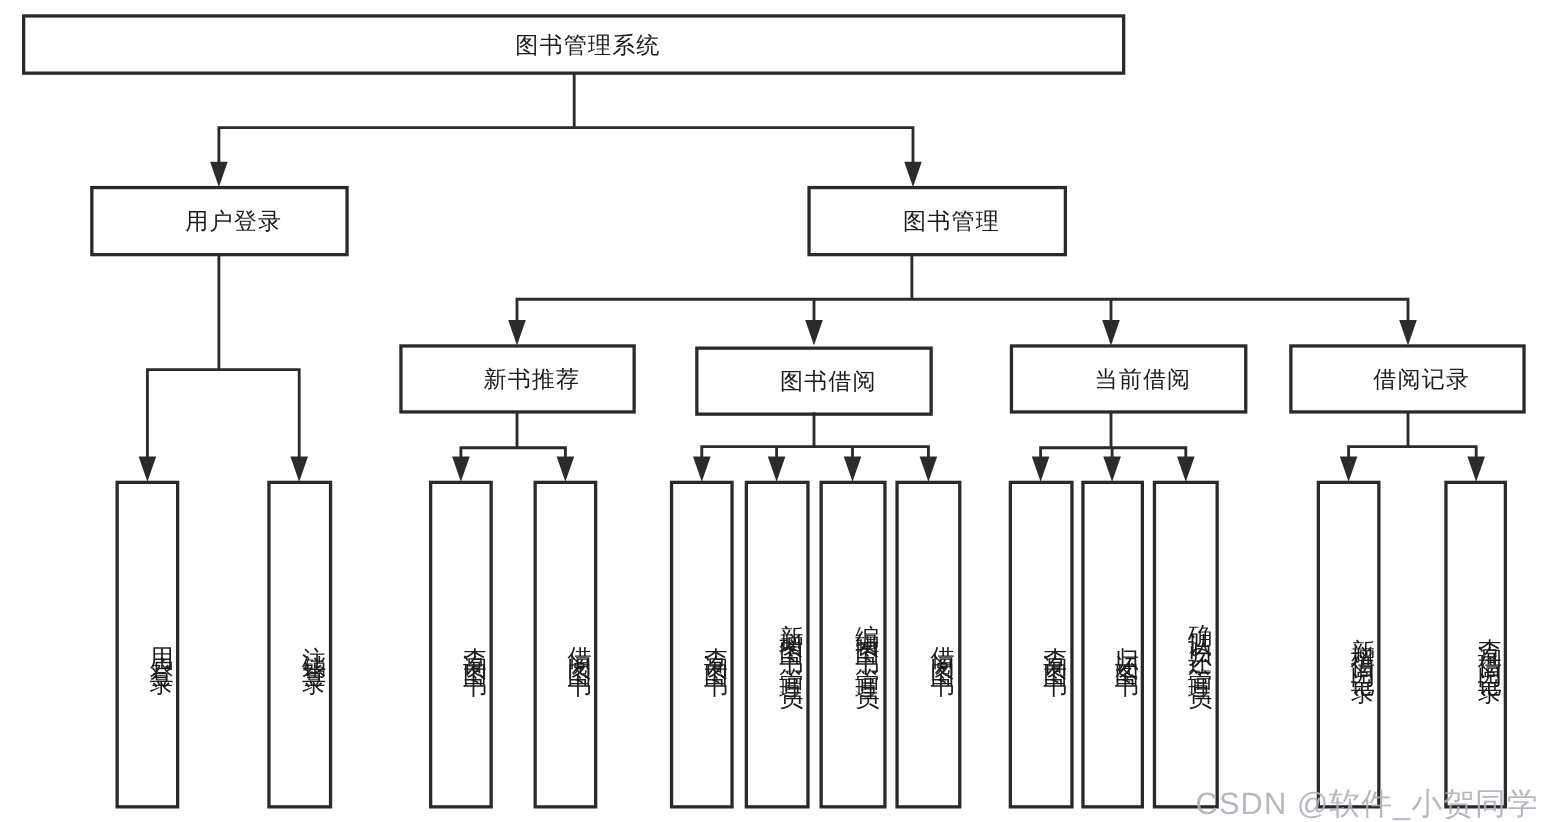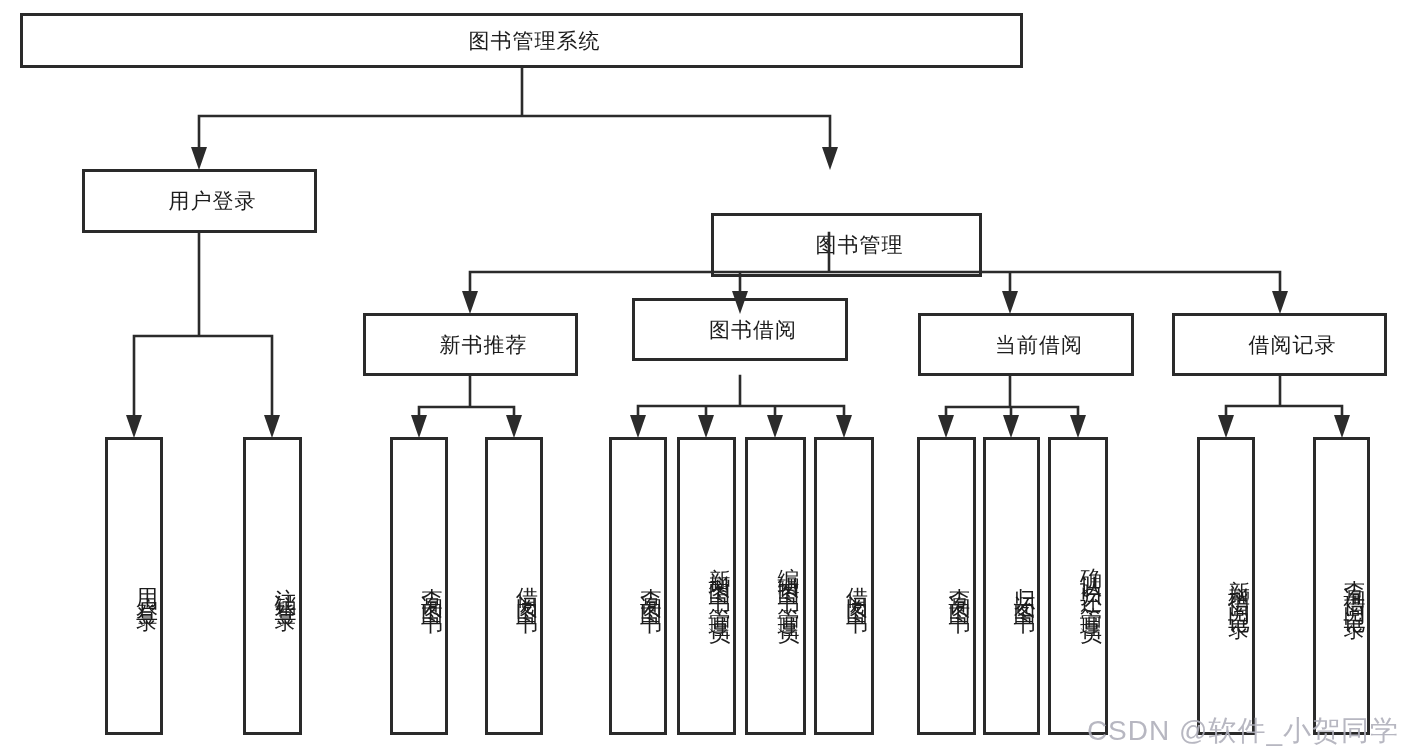--- a/index.html
+++ b/index.html
@@ -47,24 +47,24 @@
   }
 </style>
 </head>
 <body>
 
 <div id="canvas">
 
   <div class="box h-box" style="left:20px; top:13px; width:1003px; height:55px;">图书管理系统</div>
 
   <div class="box h-box" style="left:82px; top:169px; width:235px; height:64px;">用户登录</div>
-  <div class="box h-box" style="left:711px; top:169px; width:271px; height:64px;margin-top:44px;">图书管理</div>
+  <div class="box h-box" style="left:734px; top:169px; width:236px; height:64px;">图书管理</div>
 
   <div class="box h-box" style="left:363px; top:313px; width:215px; height:63px;">新书推荐</div>
-  <div class="box h-box" style="left:632px; top:298px; width:216px; height:63px;">图书借阅</div>
+  <div class="box h-box" style="left:632px; top:315px; width:216px; height:63px;">图书借阅</div>
   <div class="box h-box" style="left:902px; top:313px; width:216px; height:63px;margin-left:16px;">当前借阅</div>
   <div class="box h-box" style="left:1172px; top:313px; width:215px; height:63px;">借阅记录</div>
 
   <div class="box v-box" style="left:105px; top:437px; width:58px; height:298px;">用户登录</div>
   <div class="box v-box" style="left:243px; top:437px; width:59px; height:298px;">注销登录</div>
 
   <div class="box v-box" style="left:390px; top:437px; width:58px; height:298px;">查询图书</div>
   <div class="box v-box" style="left:485px; top:437px; width:58px; height:298px;">借阅图书</div>
 
   <div class="box v-box" style="left:609px; top:437px; width:58px; height:298px;">查询图书</div>

